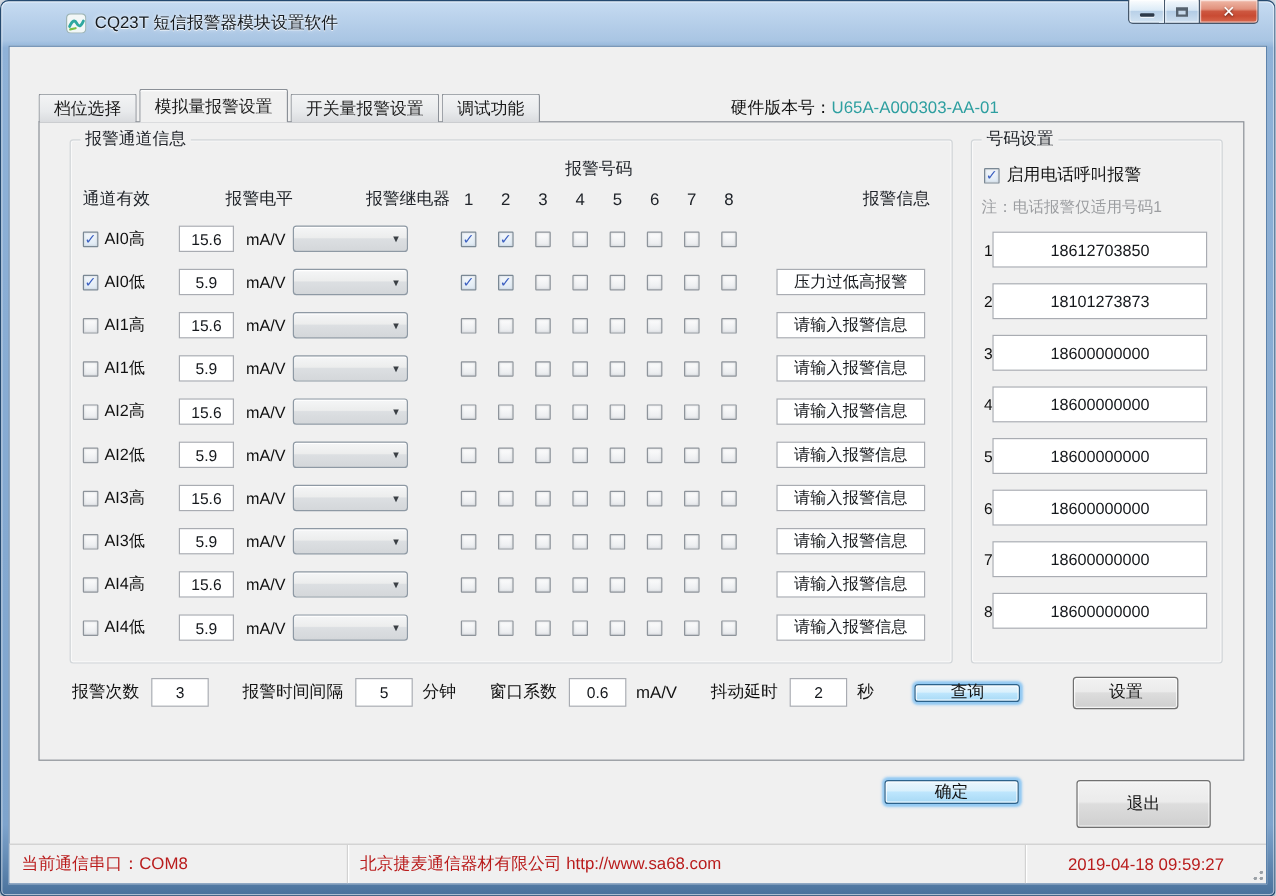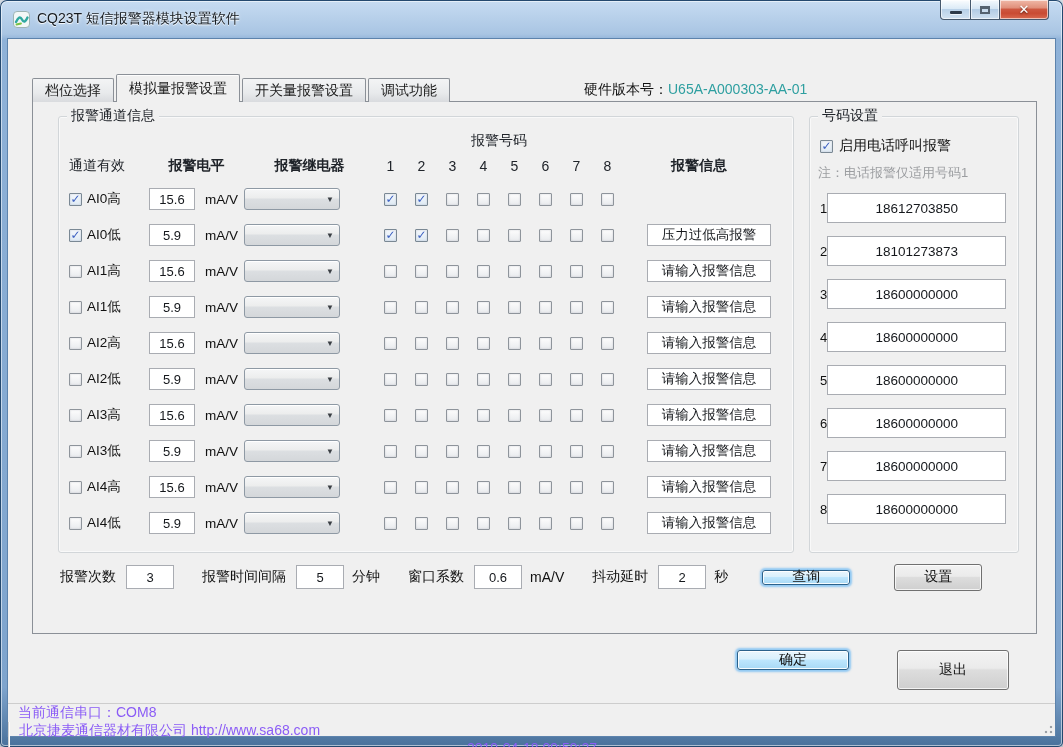--- a/index.html
+++ b/index.html
@@ -3,20 +3,21 @@
 <meta charset="utf-8">
 <style>
   * { margin:0; padding:0; box-sizing:border-box; }
   html,body { background:#dfe6ee; font-family:"Liberation Sans","DejaVu Sans",sans-serif; }
   .window{
     position:relative; width:1063px; height:747px; margin:0 auto;
     border-radius:7px 7px 5px 5px;
     background:linear-gradient(180deg,#c7dcf2 0%,#a9c5e3 34px,#8fb2d8 40px,#7ea4cd 92%,#49719b 100%);
     box-shadow:inset 0 0 0 1px #24496f, inset 0 0 0 2px rgba(255,255,255,.55), 0 3px 10px rgba(0,0,0,.4);
     overflow:hidden;
+    padding-left:42px;
   }
   .titlebar{ height:38px; display:flex; align-items:center; padding-left:13px; }
   .app-icon{ width:17px; height:17px; margin-right:7px; }
   .title-text{ font-size:14px; color:#151a1f; text-shadow:0 0 4px #fff,0 1px 0 rgba(255,255,255,.8); }
   .win-buttons{ position:absolute; top:0; right:14px; display:flex; z-index:10; }
   .wbtn{ height:20px; border:1px solid #46586c; border-top:none; display:flex; align-items:center; justify-content:center;
          box-shadow:inset 0 0 0 1px rgba(255,255,255,.6); }
   .wbtn.min{ width:31px; border-radius:0 0 0 4px;
     background:linear-gradient(#fbfdfe,#dcebf7 45%,#b9d1e8 50%,#d2e3f2); }
   .wbtn.max{ width:29px; border-left:none;
@@ -29,33 +30,33 @@
 
   .client{ position:absolute; left:7px; top:38px; right:7px; bottom:10px; background:#f0f0f0; border:1px solid #5d83ac; }
 
   
   .tabstrip{ position:absolute; left:24px; top:36px; height:27px; display:flex; align-items:flex-end; z-index:3; }
   .tab{ height:24px; padding:0 12px; display:flex; align-items:center; font-size:14px; color:#1b1b1b;
         background:linear-gradient(#f3f4f5,#e8eaec 60%,#d9dbde); border:1px solid #8b9097; border-bottom:none;
         margin-right:2px; border-radius:2px 2px 0 0; }
   .tab.active{ height:28px; background:#f0f0f0; box-shadow:inset 0 1px 0 #fdfdfd; position:relative; z-index:4; }
   .version-line{ position:absolute; left:576px; top:42px; font-size:14px; z-index:3; }
-  .version-line .vlabel{ color:#111; }
+  .version-line .vlabel{ color:#111;margin-left:25px; }
   .version-line .vvalue{ color:#2e9fa0; }
 
   .tabpage{ position:absolute; left:24px; top:62px; width:1005px; height:533px; border:1px solid #8b9097; background:#f0f0f0; z-index:2; }
 
   .group{ position:absolute; border:1px solid #d2d6d9; border-radius:3px; box-shadow:inset 0 0 0 1px rgba(255,255,255,.6); }
   .group-label{ position:absolute; top:-10px; left:8px; background:#f0f0f0; padding:0 4px; font-size:14px; color:#20242a; }
 
   .channel-group{ left:25px; top:14px; width:736px; height:437px; }
   .numbers-title{ position:absolute; left:316px; top:15px; width:248px; text-align:center; font-size:14px; color:#20242a; }
   .crow-head{ position:absolute; left:0; top:40px; right:0; display:grid;
               grid-template-columns:80px 95px 131px 248px 152px; padding-left:10px; font-size:14px; color:#20242a; }
-  .crow-head .hc{ text-align:center;font-weight:bold; }
+  .crow-head .hc{ text-align:right; }
   .num-cols{ display:flex; }
   .numcell{ width:31px; display:flex; justify-content:center; align-items:center; }
   .rows{ position:absolute; left:0; top:64px; right:0; }
   .crow{ display:grid; grid-template-columns:80px 50px 45px 131px 248px 152px; padding-left:10px; height:36px; align-items:center; }
   .cell-valid{ display:flex; align-items:center; }
   .ch-label{ font-size:13.5px; color:#111; margin-left:5px; }
 
   .cb{ width:13px; height:13px; background:linear-gradient(#fdfdfd,#e9ebee); border:1px solid #8e949b; border-radius:1px;
        display:inline-flex; align-items:center; justify-content:center; font-size:12px; line-height:1; color:#3b5fc0; font-weight:bold;
        box-shadow:inset 0 0 2px rgba(120,130,140,.35); }
@@ -94,21 +95,21 @@
   .btn.primary{ border-color:#2c628b;
         background:linear-gradient(#eaf6fd,#d9f0fc 45%,#bee6fd 50%,#a7d9f5);
         box-shadow:0 0 2px 2px rgba(96,180,244,.65), inset 0 0 0 1px rgba(255,255,255,.9); }
   .q-btn{ width:88px; height:15px; margin-left:34px; }
   .s-btn{ width:88px; height:27px; margin-left:44px; }
 
   .ok-btn{ position:absolute; left:729px; top:611px; width:112px; height:20px; }
   .exit-btn{ position:absolute; left:889px; top:611px; width:112px; height:40px; }
 
   .statusbar{ position:absolute; left:0; right:0; bottom:0; height:33px; background:#f0f0f0; border-top:1px solid #cdcdcd;
-              display:flex; align-items:stretch; font-size:14px; color:#8b5cf6;flex-direction:column; }
+              display:flex; align-items:stretch; font-size:14px; color:#b91c1c; }
   .sb-cell{ display:flex; align-items:center; padding:0 10px; }
   .sb-cell + .sb-cell{ border-left:1px solid #d2d2d2; box-shadow:inset 1px 0 0 #ffffff; }
   .sb-port{ width:281px; }
   .sb-company{ width:565px; }
   .sb-time{ flex:1; justify-content:center; }
   .grip{ position:absolute; right:2px; bottom:2px; width:12px; height:12px;
          background:
           radial-gradient(circle at 10px 10px,#9aa0a6 1.3px,transparent 1.6px),
           radial-gradient(circle at 10px 5px,#9aa0a6 1.3px,transparent 1.6px),
           radial-gradient(circle at 5px 10px,#9aa0a6 1.3px,transparent 1.6px); }

